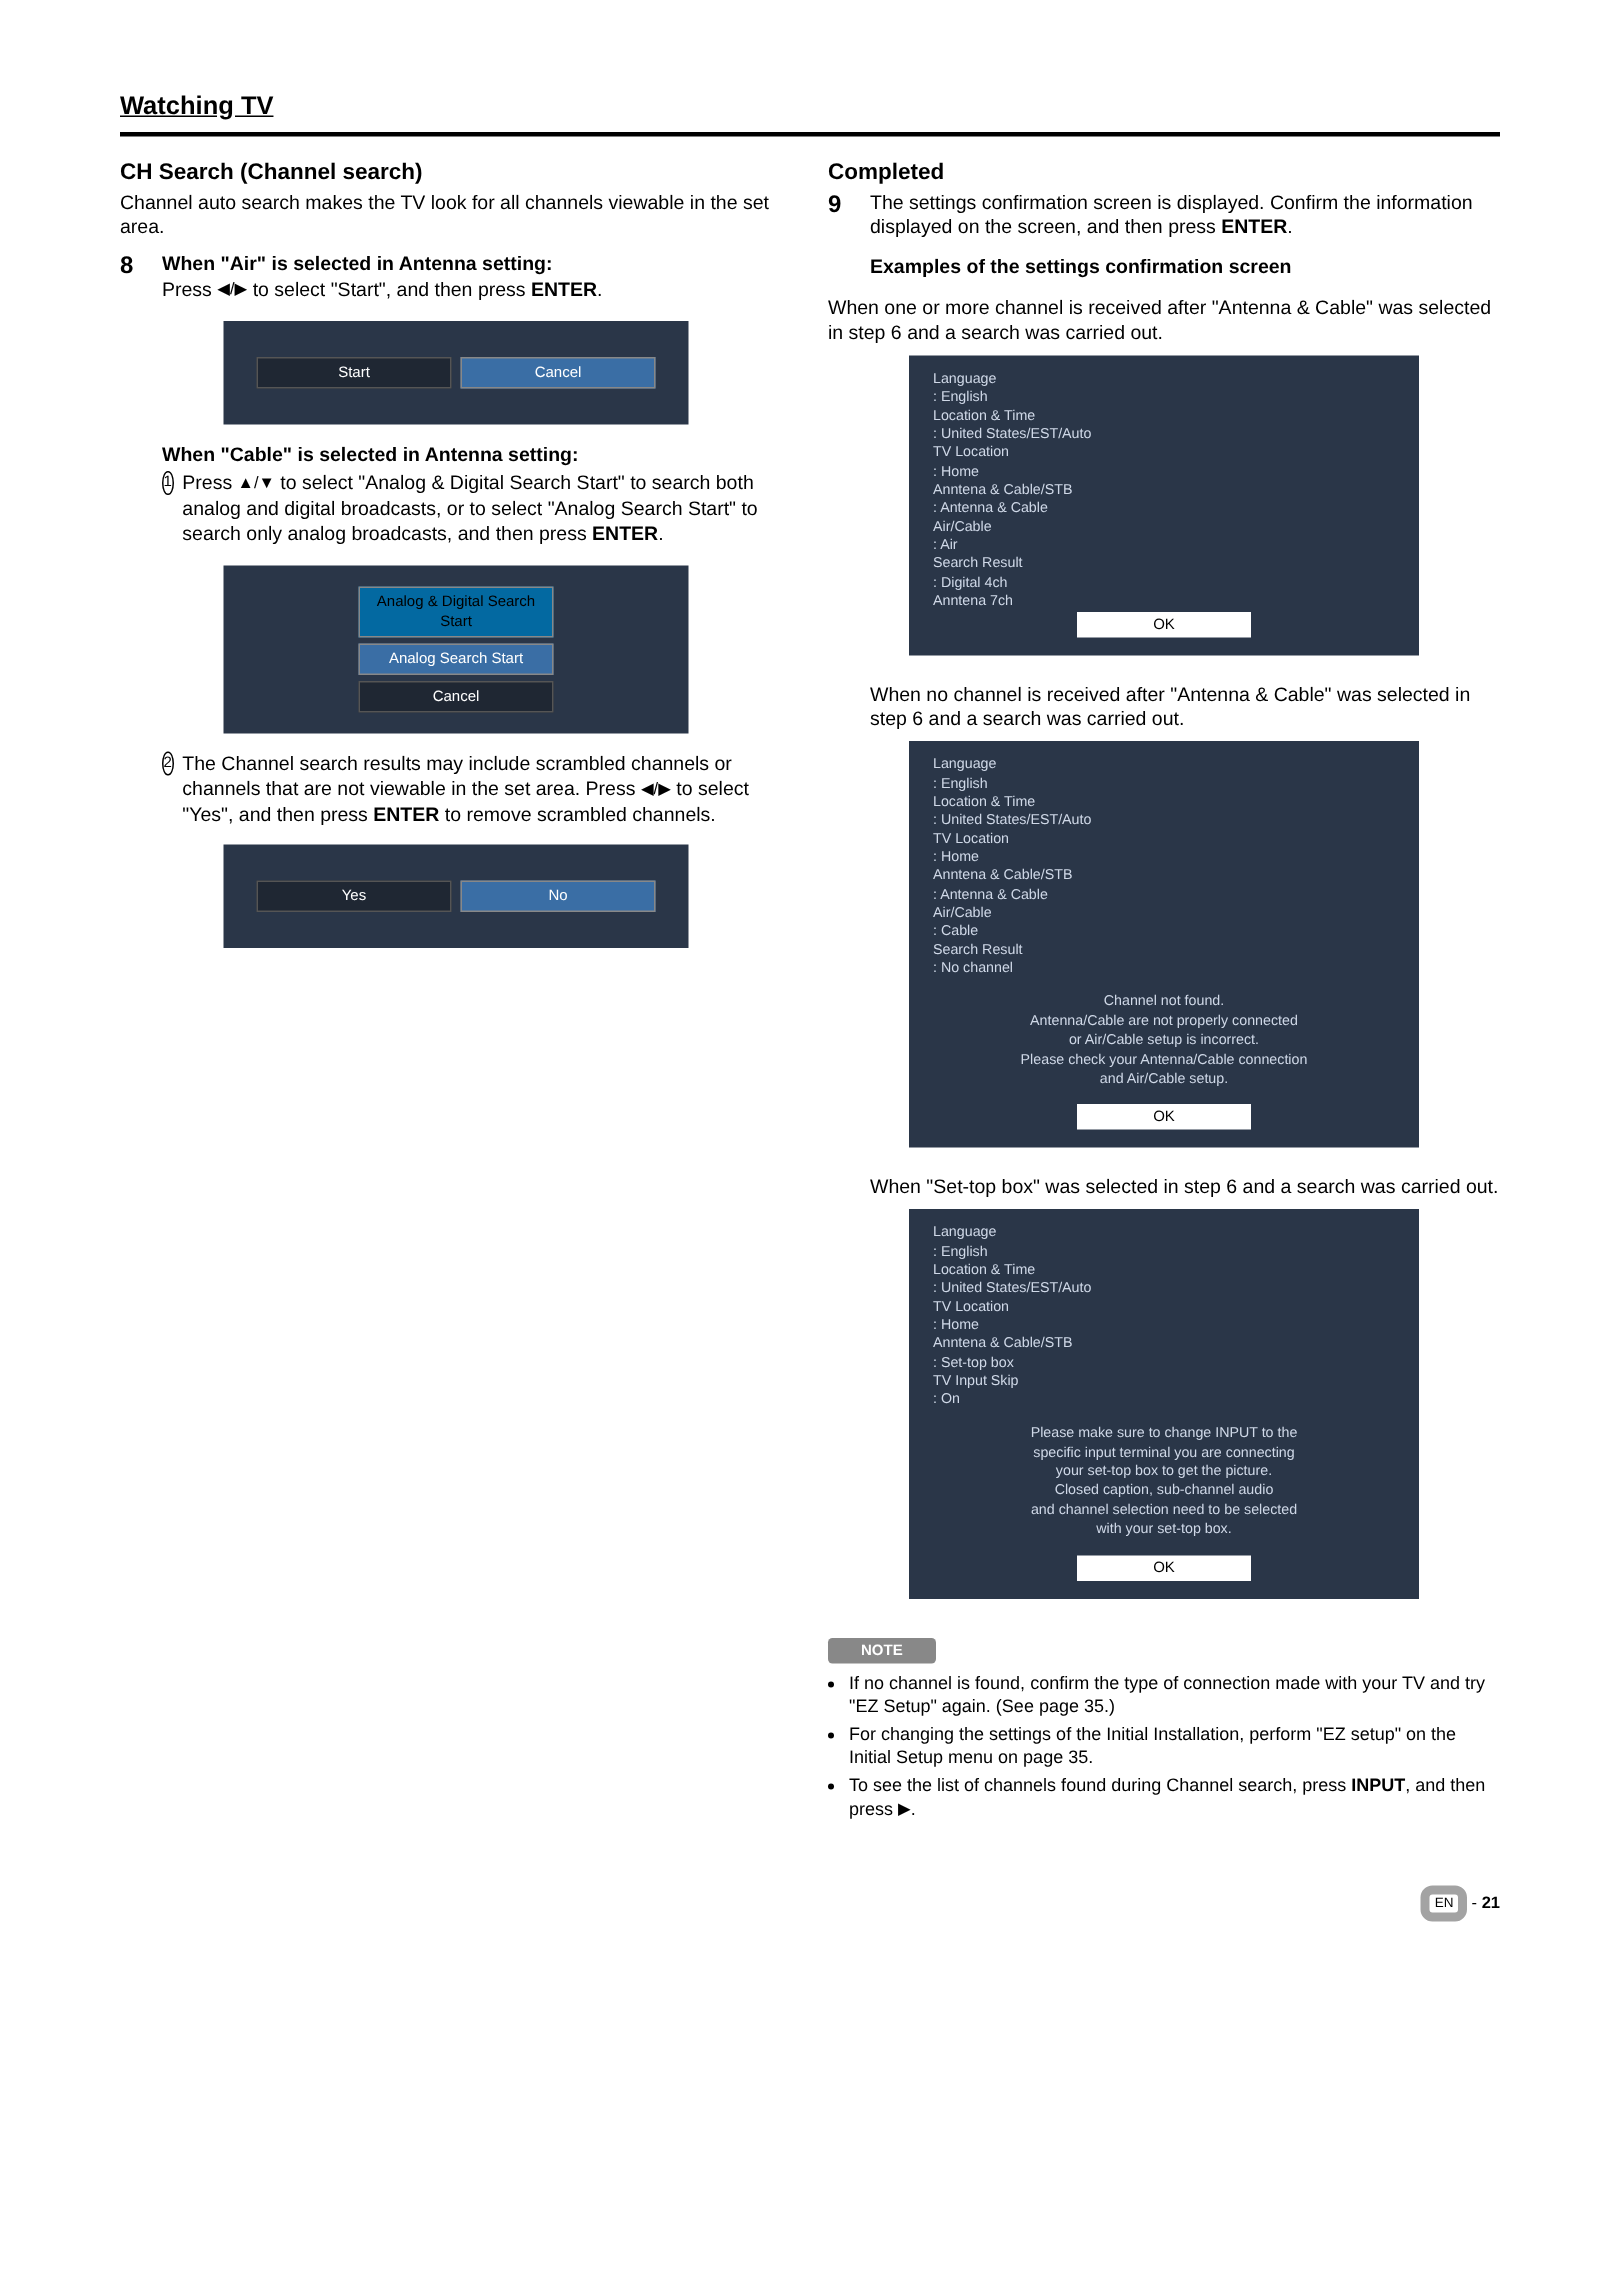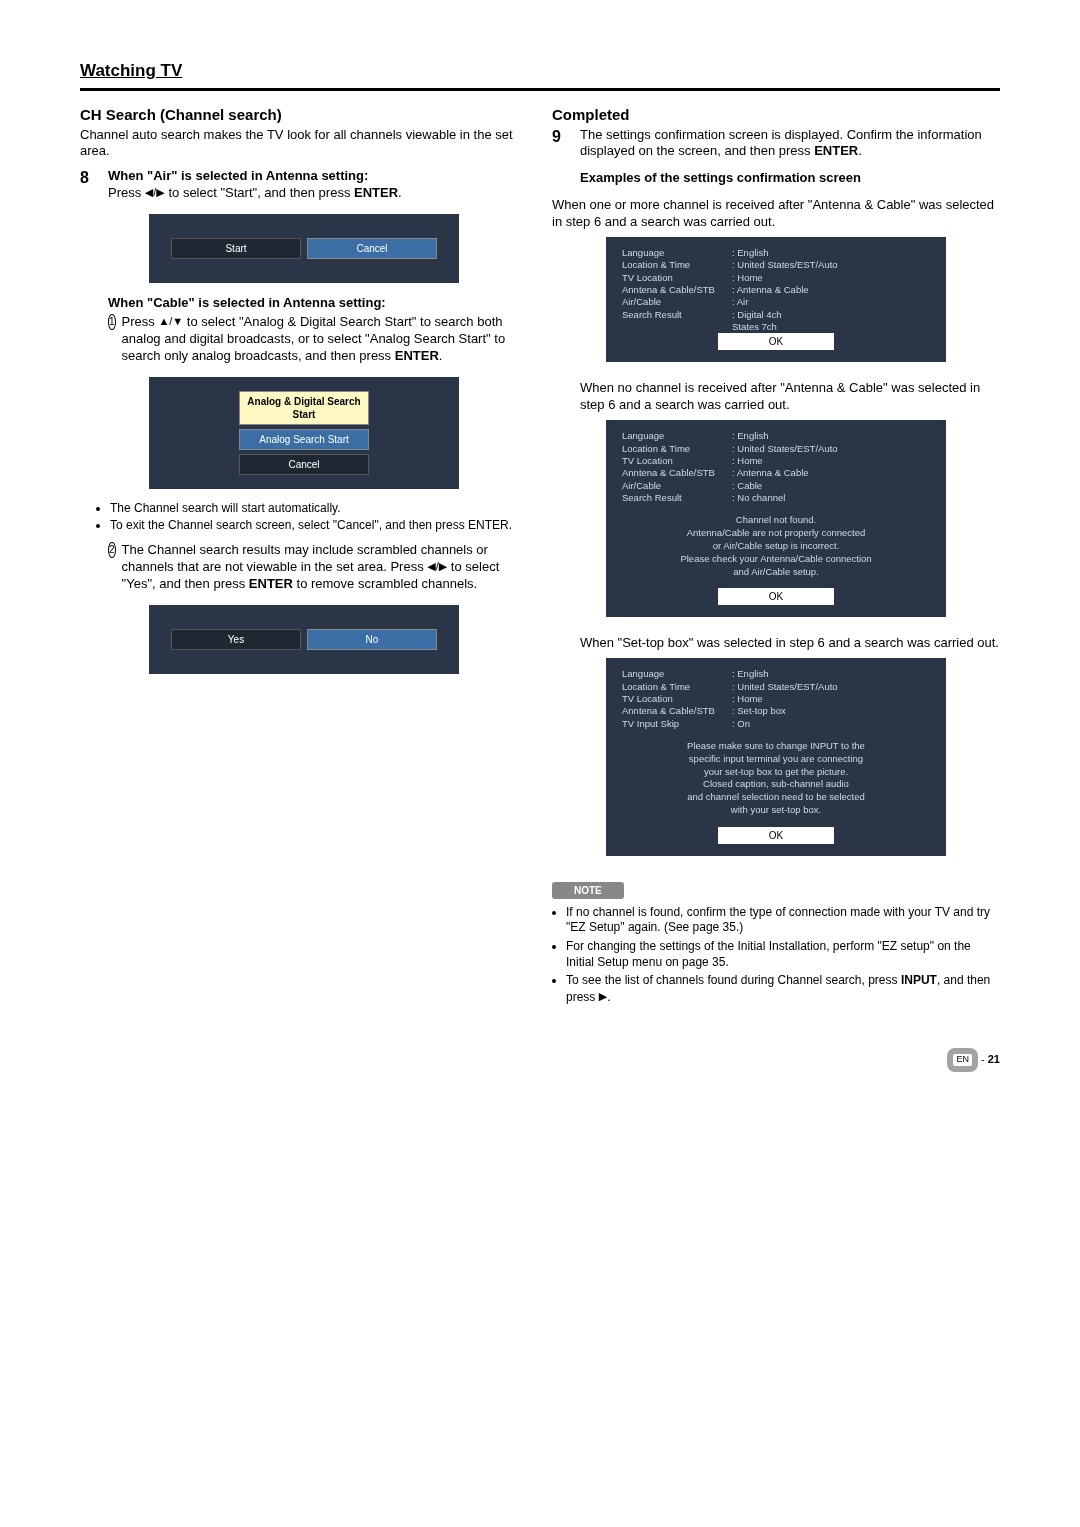--- a/index.html
+++ b/index.html
@@ -97,21 +97,21 @@
   .confirm {
     margin: 6px auto 18px auto;
     width: 340px;
   }
   .confirm-inner {
     background: #2a3648;
     color: #cfd8e7;
     font-size: 9.5px;
     padding: 10px 16px 12px 16px;
   }
-  .confirm-row { display: flex; }
+  .confirm-row { display: flex; flex-direction: column; }
   .confirm-label { width: 110px; }
   .confirm-msg {
     text-align: center;
     margin: 10px 0 10px 0;
     font-size: 9.5px;
     line-height: 1.35;
   }
   .ok-btn {
     background: #fff;
     color: #000;
@@ -179,30 +179,26 @@
       <div style="display:flex; gap:2px; margin-top:2px">
         <span class="circ">1</span>
         <div>
           <span>Press </span><span class="tri">▲/▼</span><span> to select "Analog &amp; Digital Search Start" to search both analog and digital broadcasts, or to select "Analog Search Start" to search only analog broadcasts, and then press </span><span class="bold">ENTER</span><span>.</span>
         </div>
       </div>
     </div>
 
     <div class="dialog">
       <div class="dialog-stack">
-        <div class="btn" style="background:#fef9c3;color:#000;font-weight:bold;">Analog &amp; Digital Search Start</div>
+        <div class="btn" style="background:#0369a1;color:#000;">Analog &amp; Digital Search Start</div>
         <div class="btn btn-sel">Analog Search Start</div>
         <div class="btn btn-unsel">Cancel</div>
       </div>
     </div>
 
-    <ul class="bullets">
-      <li>The Channel search will start automatically.</li>
-      <li>To exit the Channel search screen, select "Cancel", and then press ENTER.</li>
-    </ul>
 
     <div style="margin-left:28px; display:flex; gap:2px">
       <span class="circ">2</span>
       <div>
         <span>The Channel search results may include scrambled channels or channels that are not viewable in the set area. Press </span><span class="tri">◀/▶</span><span> to select "Yes", and then press </span><span class="bold">ENTER</span><span> to remove scrambled channels.</span>
       </div>
     </div>
 
     <div class="dialog">
       <div class="dialog-inner">
@@ -245,21 +241,21 @@
           <div class="confirm-row">
               <span class="confirm-label">Air/Cable</span>
               <span>: Air</span>
             </div>
           <div class="confirm-row">
               <span class="confirm-label">Search Result</span>
               <span>: Digital 4ch</span>
             </div>
           <div class="confirm-row">
               <span class="confirm-label"></span>
-              <span>  States 7ch</span>
+              <span>  Anntena 7ch</span>
             </div>
         </div>
         <div class="ok-btn">OK</div>
       </div>
     </div>
 
     <div style="margin-left:28px">When no channel is received after "Antenna &amp; Cable" was selected in step 6 and a search was carried out.</div>
     <div class="confirm">
       <div class="confirm-inner">
         <div>

